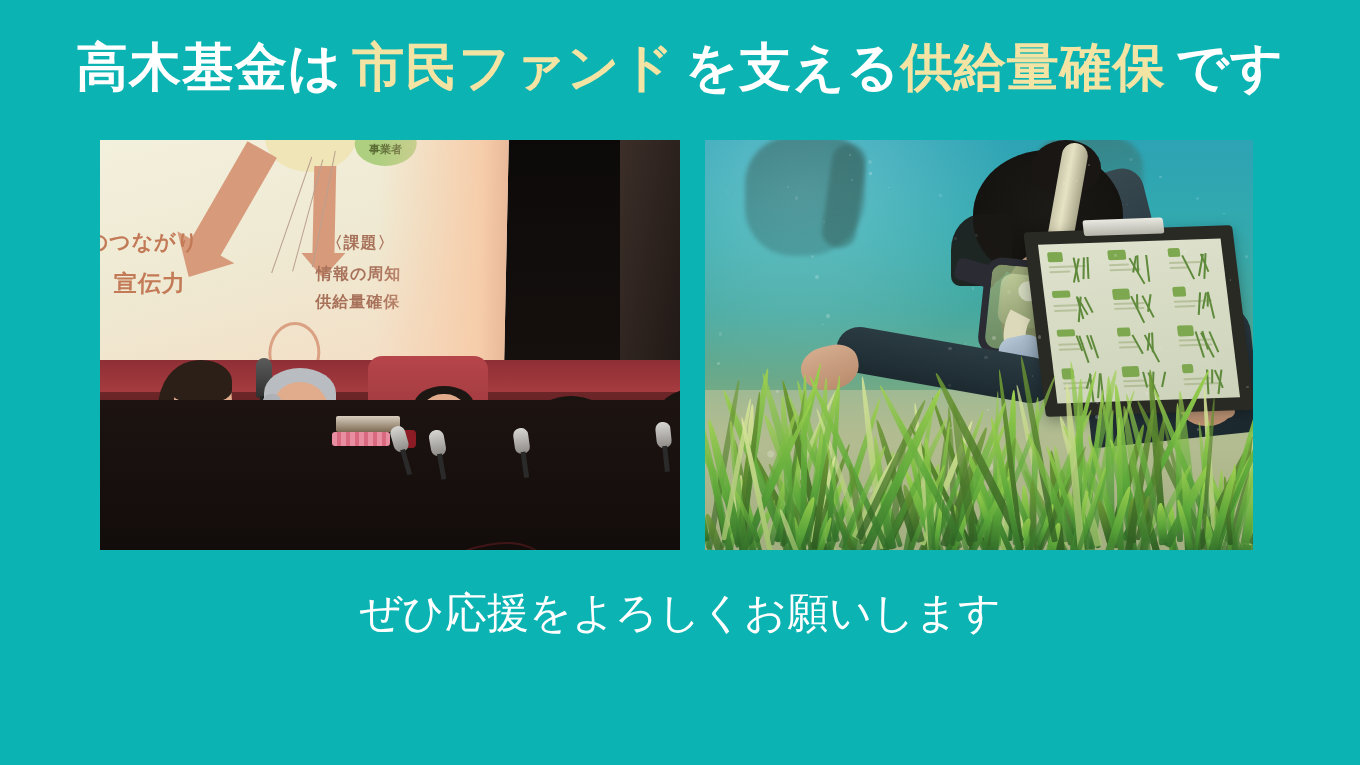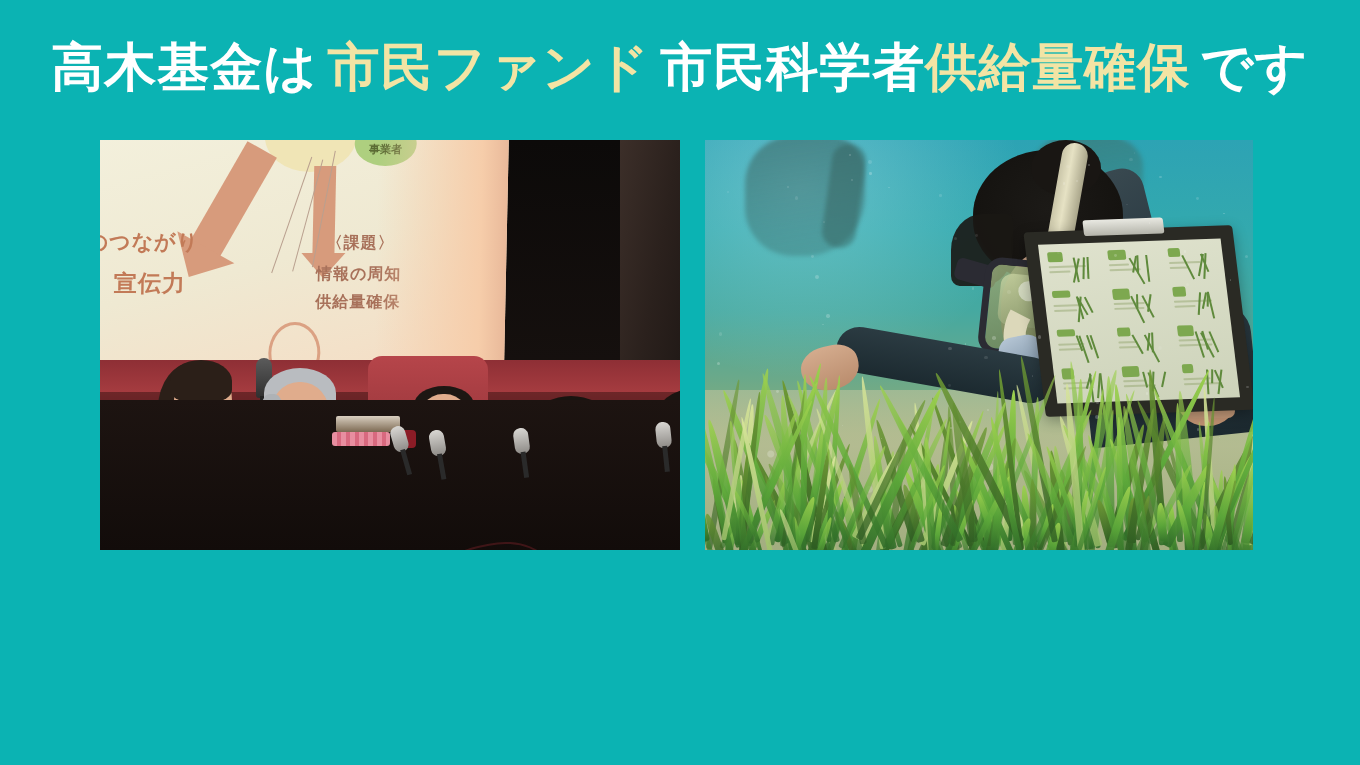--- a/index.html
+++ b/index.html
@@ -425,21 +425,21 @@
     white-space: nowrap;
   }
   .message .line { display: block; }
 </style>
 </head>
 <body>
 
 <div class="slide">
 
   <div class="title">
-    <span>高木基金は</span><span class="sp"></span><span class="hl">市民ファンド</span><span class="sp"></span><span>市民科学者</span><span class="hl">供給量確保</span><span class="sp"></span><span>です</span>
+    <span>高木基金は</span><span class="sp"></span><span class="hl">市民ファンド</span><span class="sp"></span><span>を支える</span><span class="hl">供給量確保</span><span class="sp"></span><span>です</span>
   </div>
 
   <div class="photo photo-left">
     <div class="stage-bg"></div>
     <div class="wall-right"></div>
     <div class="wall-dark"></div>
 
     <div class="screen">
       <div class="blob-top"></div>
       <div class="green-badge">
@@ -977,15 +977,16 @@
       <div class="particle" style="width: 3.05829px; height: 3.05829px; left: 11.5326px; top: 221.583px; opacity: 0.52;"></div>
       <div class="particle" style="width: 1.30178px; height: 1.30178px; left: 176.148px; top: 297.986px; opacity: 0.53;"></div>
       <div class="particle" style="width: 3.32455px; height: 3.32455px; left: 351.889px; top: 110.567px; opacity: 0.16;"></div>
       <div class="particle" style="width: 2.66081px; height: 2.66081px; left: 266.572px; top: 146.953px; opacity: 0.33;"></div>
       <div class="particle" style="width: 3.91211px; height: 3.91211px; left: 110.035px; top: 135.424px; opacity: 0.46;"></div>
       <div class="particle" style="width: 1.99223px; height: 1.99223px; left: 82.0113px; top: 45.9343px; opacity: 0.32;"></div>
       <div class="particle" style="width: 3.26608px; height: 3.26608px; left: 121.407px; top: 174.318px; opacity: 0.47;"></div>
     </div>
 
   <div class="message">
+    <span class="line">ぜひ応援をよろしくお願いします</span>
   </div>
 
 </div>
 
 </body></html>

